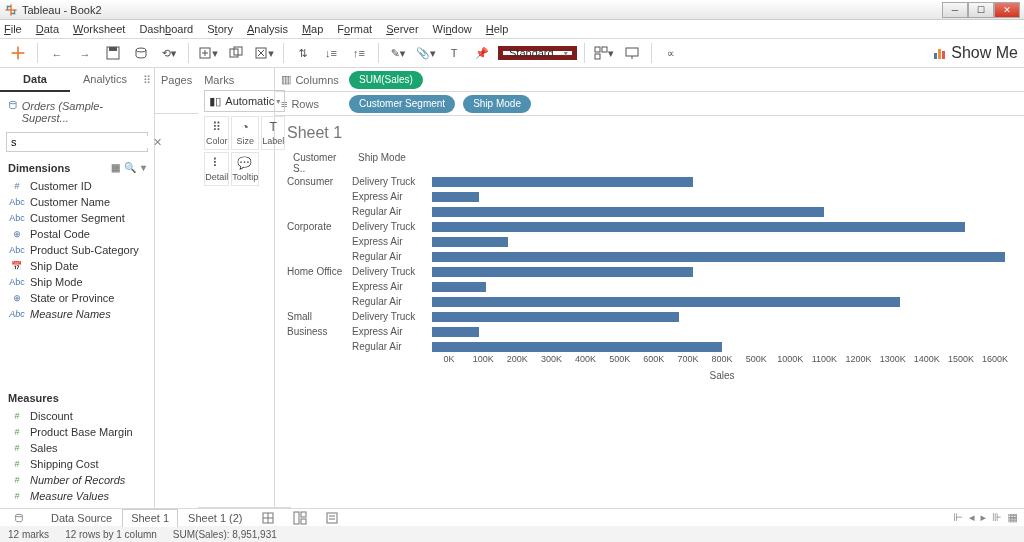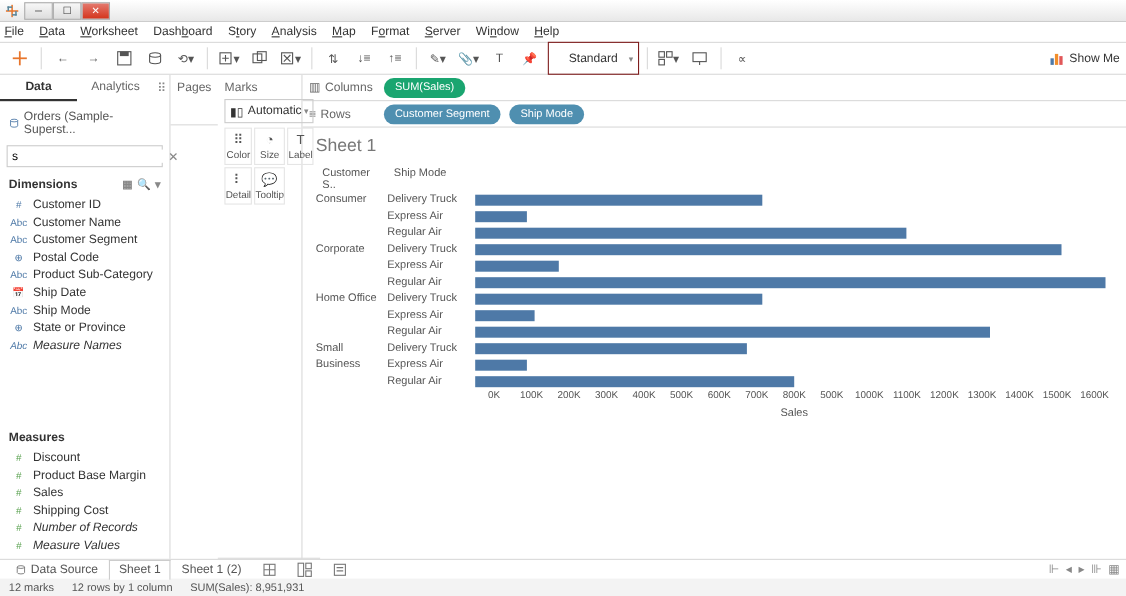--- a/index.html
+++ b/index.html
@@ -9,30 +9,30 @@
 .titlebar .title { flex:1; font-size:11px; }
 .winbtns { display:flex; gap:0; }
 .winbtn { width:26px; height:16px; border:1px solid #aaa; background:linear-gradient(#f7f7f7,#ddd); display:flex; align-items:center; justify-content:center; font-size:9px; cursor:pointer; }
 .winbtn.close { background:linear-gradient(#e47a6f,#d4351c); color:#fff; }
 .menubar { height:18px; background:#fff; display:flex; align-items:center; padding:0 4px; gap:14px; font-size:11px; }
 .menubar span { cursor:pointer; }
 .menubar span u { text-decoration:underline; }
 .toolbar { height:30px; border-top:1px solid #d9d9d9; border-bottom:1px solid #d9d9d9; display:flex; align-items:center; padding:0 6px; gap:4px; }
 .tbtn { width:24px; height:24px; display:flex; align-items:center; justify-content:center; cursor:pointer; color:#555; border-radius:2px; }
 .tsep { width:1px; height:20px; background:#d9d9d9; margin:0 3px; }
-.tsel { height:30px; border:1px solid #7f1d1d; padding:0 18px 0 18px; display:flex; align-items:center; font-size:11px; position:relative; cursor:pointer; }
+.tsel { height:14px; border:5px solid #7f1d1d; padding:0 18px 0 6px; display:flex; align-items:center; font-size:11px; position:relative; cursor:pointer; }
 .tsel::after { content:"▾"; position:absolute; right:4px; font-size:8px; color:#888; }
-.showme { margin-left:auto; display:flex; align-items:center; gap:4px; cursor:pointer; font-size:11px; }
+.showme { margin-left:auto; display:flex; align-items:center; gap:4px; cursor:pointer; font-size:16px; }
 .main { display:flex; height:calc(100% - 20px - 18px - 30px - 18px - 16px); }
 .leftcol { width:155px; border-right:1px solid #d9d9d9; display:flex; flex-direction:column; }
 .tabs { display:flex; height:24px; }
 .tab { flex:1; display:flex; align-items:center; justify-content:center; font-size:11px; border-bottom:2px solid transparent; cursor:pointer; color:#666; }
 .tab.active { font-weight:bold; color:#333; border-bottom:2px solid #333; }
 .dpane { padding:4px 6px; }
-.dsrc { display:flex; align-items:center; gap:4px; font-size:11px; color:#555; padding:4px 2px; cursor:pointer; }
+.dsrc { display:flex; align-items:flex-start; gap:4px; font-size:11px; color:#555; padding:4px 2px; cursor:pointer;font-style:italic; }
 .search { display:flex; align-items:center; border:1px solid #ccc; height:20px; margin:4px 0; padding:0 4px; }
 .search input { border:none; outline:none; flex:1; font-size:11px; }
 .sectionhdr { font-weight:bold; font-size:11px; padding:6px 2px 4px; display:flex; align-items:flex-start; justify-content:space-between; }
 .sectionhdr .hdricons { display:flex; gap:4px; color:#888; font-size:10px; }
 .flist { padding:0 2px; }
 .fitem { display:flex; align-items:center; gap:4px; padding:2px 0; font-size:11px; cursor:pointer; }
 .fitem .ftype { width:18px; font-size:9px; color:#4e79a7; text-align:center; }
 .fitem.meas .ftype { color:#59a14f; }
 .fitem.italic { font-style:italic; }
 .midcol { width:120px; border-right:1px solid #d9d9d9; display:flex; flex-direction:row; }
@@ -55,38 +55,39 @@
 .chdr { padding:0 6px; font-weight:normal; }
 .datarow { display:flex; align-items:center; height:15px; }
 .datarow .seg { width:65px; font-size:10px; color:#555; }
 .datarow .ship { width:80px; font-size:10px; color:#555; }
 .datarow .barcell { flex:1; height:12px; position:relative; }
 .bar { position:absolute; left:0; top:1px; height:10px; background:#4e79a7; }
 .xaxis { margin-left:145px; display:flex; position:relative; height:14px; font-size:9px; color:#555; }
 .xtick { flex:1; text-align:center; }
 .xlabel { text-align:center; margin-left:145px; font-size:10px; color:#555; margin-top:2px; }
 .bottombar { height:18px; border-top:1px solid #d9d9d9; display:flex; align-items:center; padding:0 6px; gap:2px; font-size:11px; }
-.btab { padding:0 8px; height:18px; display:flex; align-items:center; cursor:pointer; color:#555; }
+.btab { padding:0 8px; height:18px; display:flex; align-items:center; cursor:pointer; color:#555;gap:23px; }
 .btab.active { background:#fff; border:1px solid #ccc; border-bottom:none; }
 .statusbar { height:16px; background:#f3f3f3; display:flex; align-items:center; padding:0 8px; gap:16px; font-size:10px; color:#555; }
 .cyl { width:10px; height:10px; }
 svg { display:block; }
 </style>
 </head>
 <body>
 
 <div class="titlebar">
   <svg class="logo" viewBox="0 0 20 20">
       <rect x="9" y="2" width="2" height="16" fill="#e8762c"></rect>
       <rect x="2" y="9" width="16" height="2" fill="#e8762c"></rect>
       <rect x="4" y="4" width="2" height="6" fill="#5b879b"></rect>
       <rect x="4" y="4" width="6" height="2" fill="#5b879b"></rect>
       <rect x="14" y="10" width="2" height="6" fill="#5b879b"></rect>
       <rect x="10" y="14" width="6" height="2" fill="#5b879b"></rect>
     </svg>
+  <span class="title">Tableau - Book2</span>
   <div class="winbtns">
     <div class="winbtn">─</div>
     <div class="winbtn">☐</div>
     <div class="winbtn close">✕</div>
   </div>
 </div>
 
 <div class="menubar">
   <span><u>F</u>ile</span>
   <span><u>D</u>ata</span>

